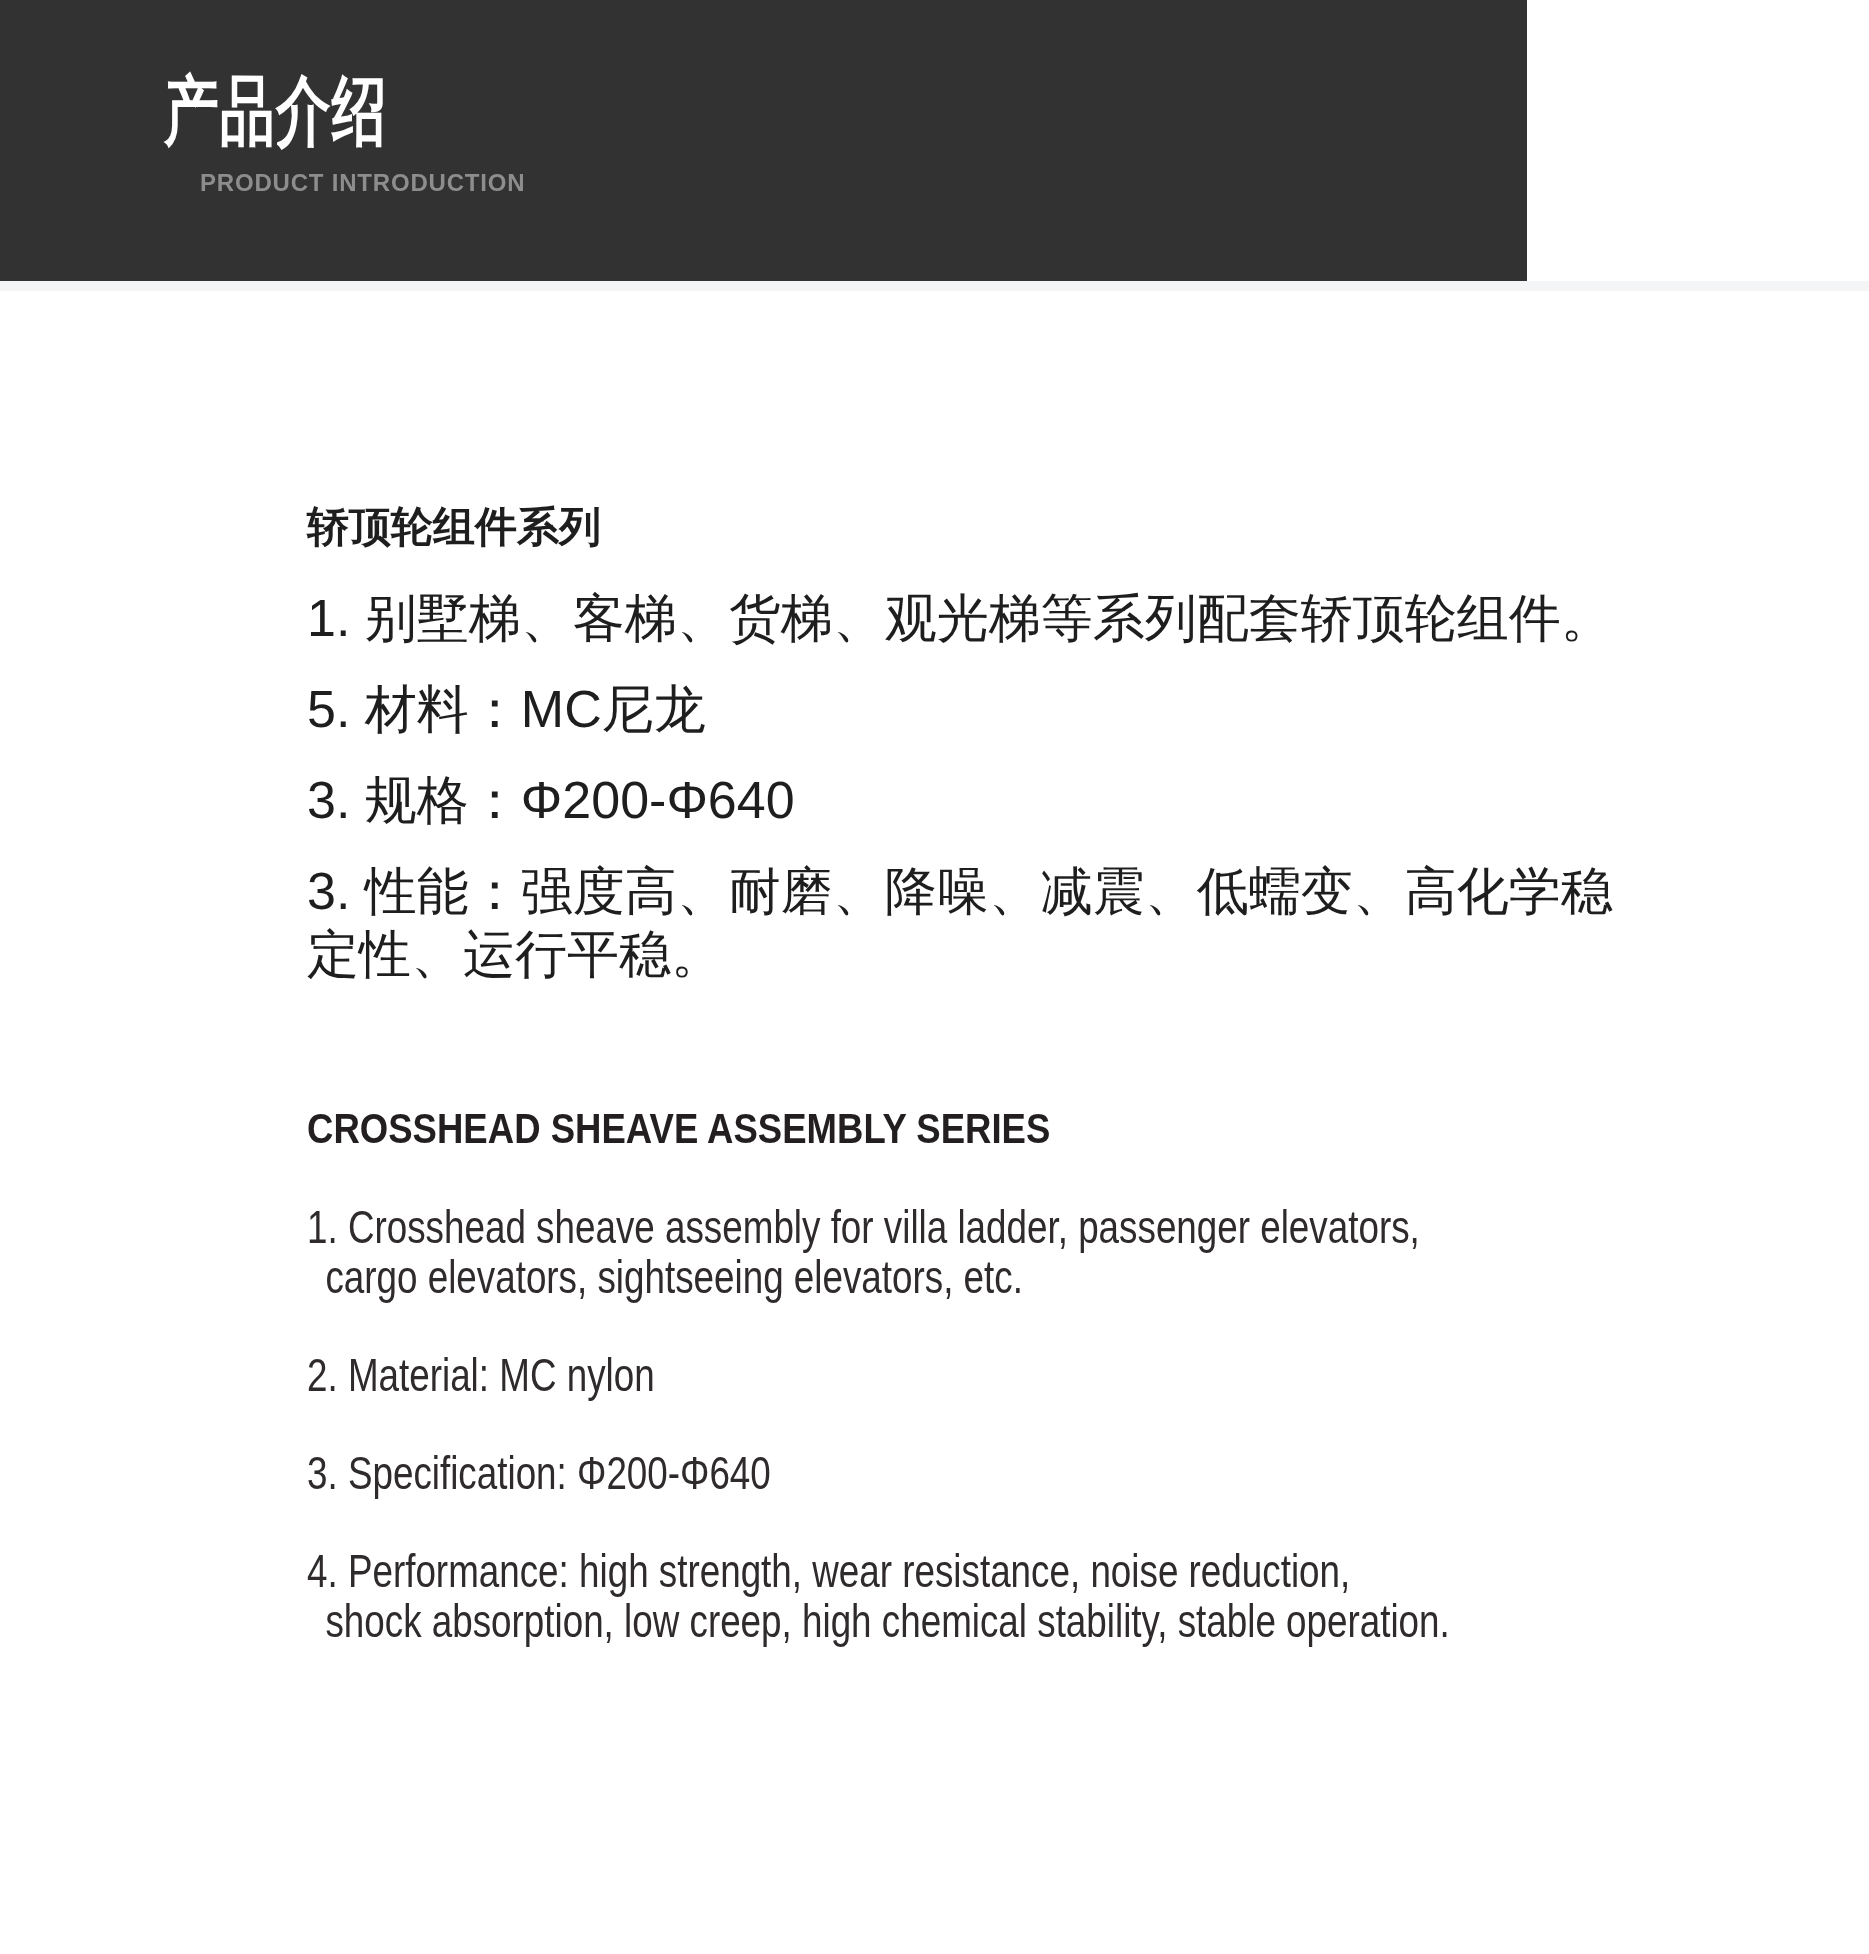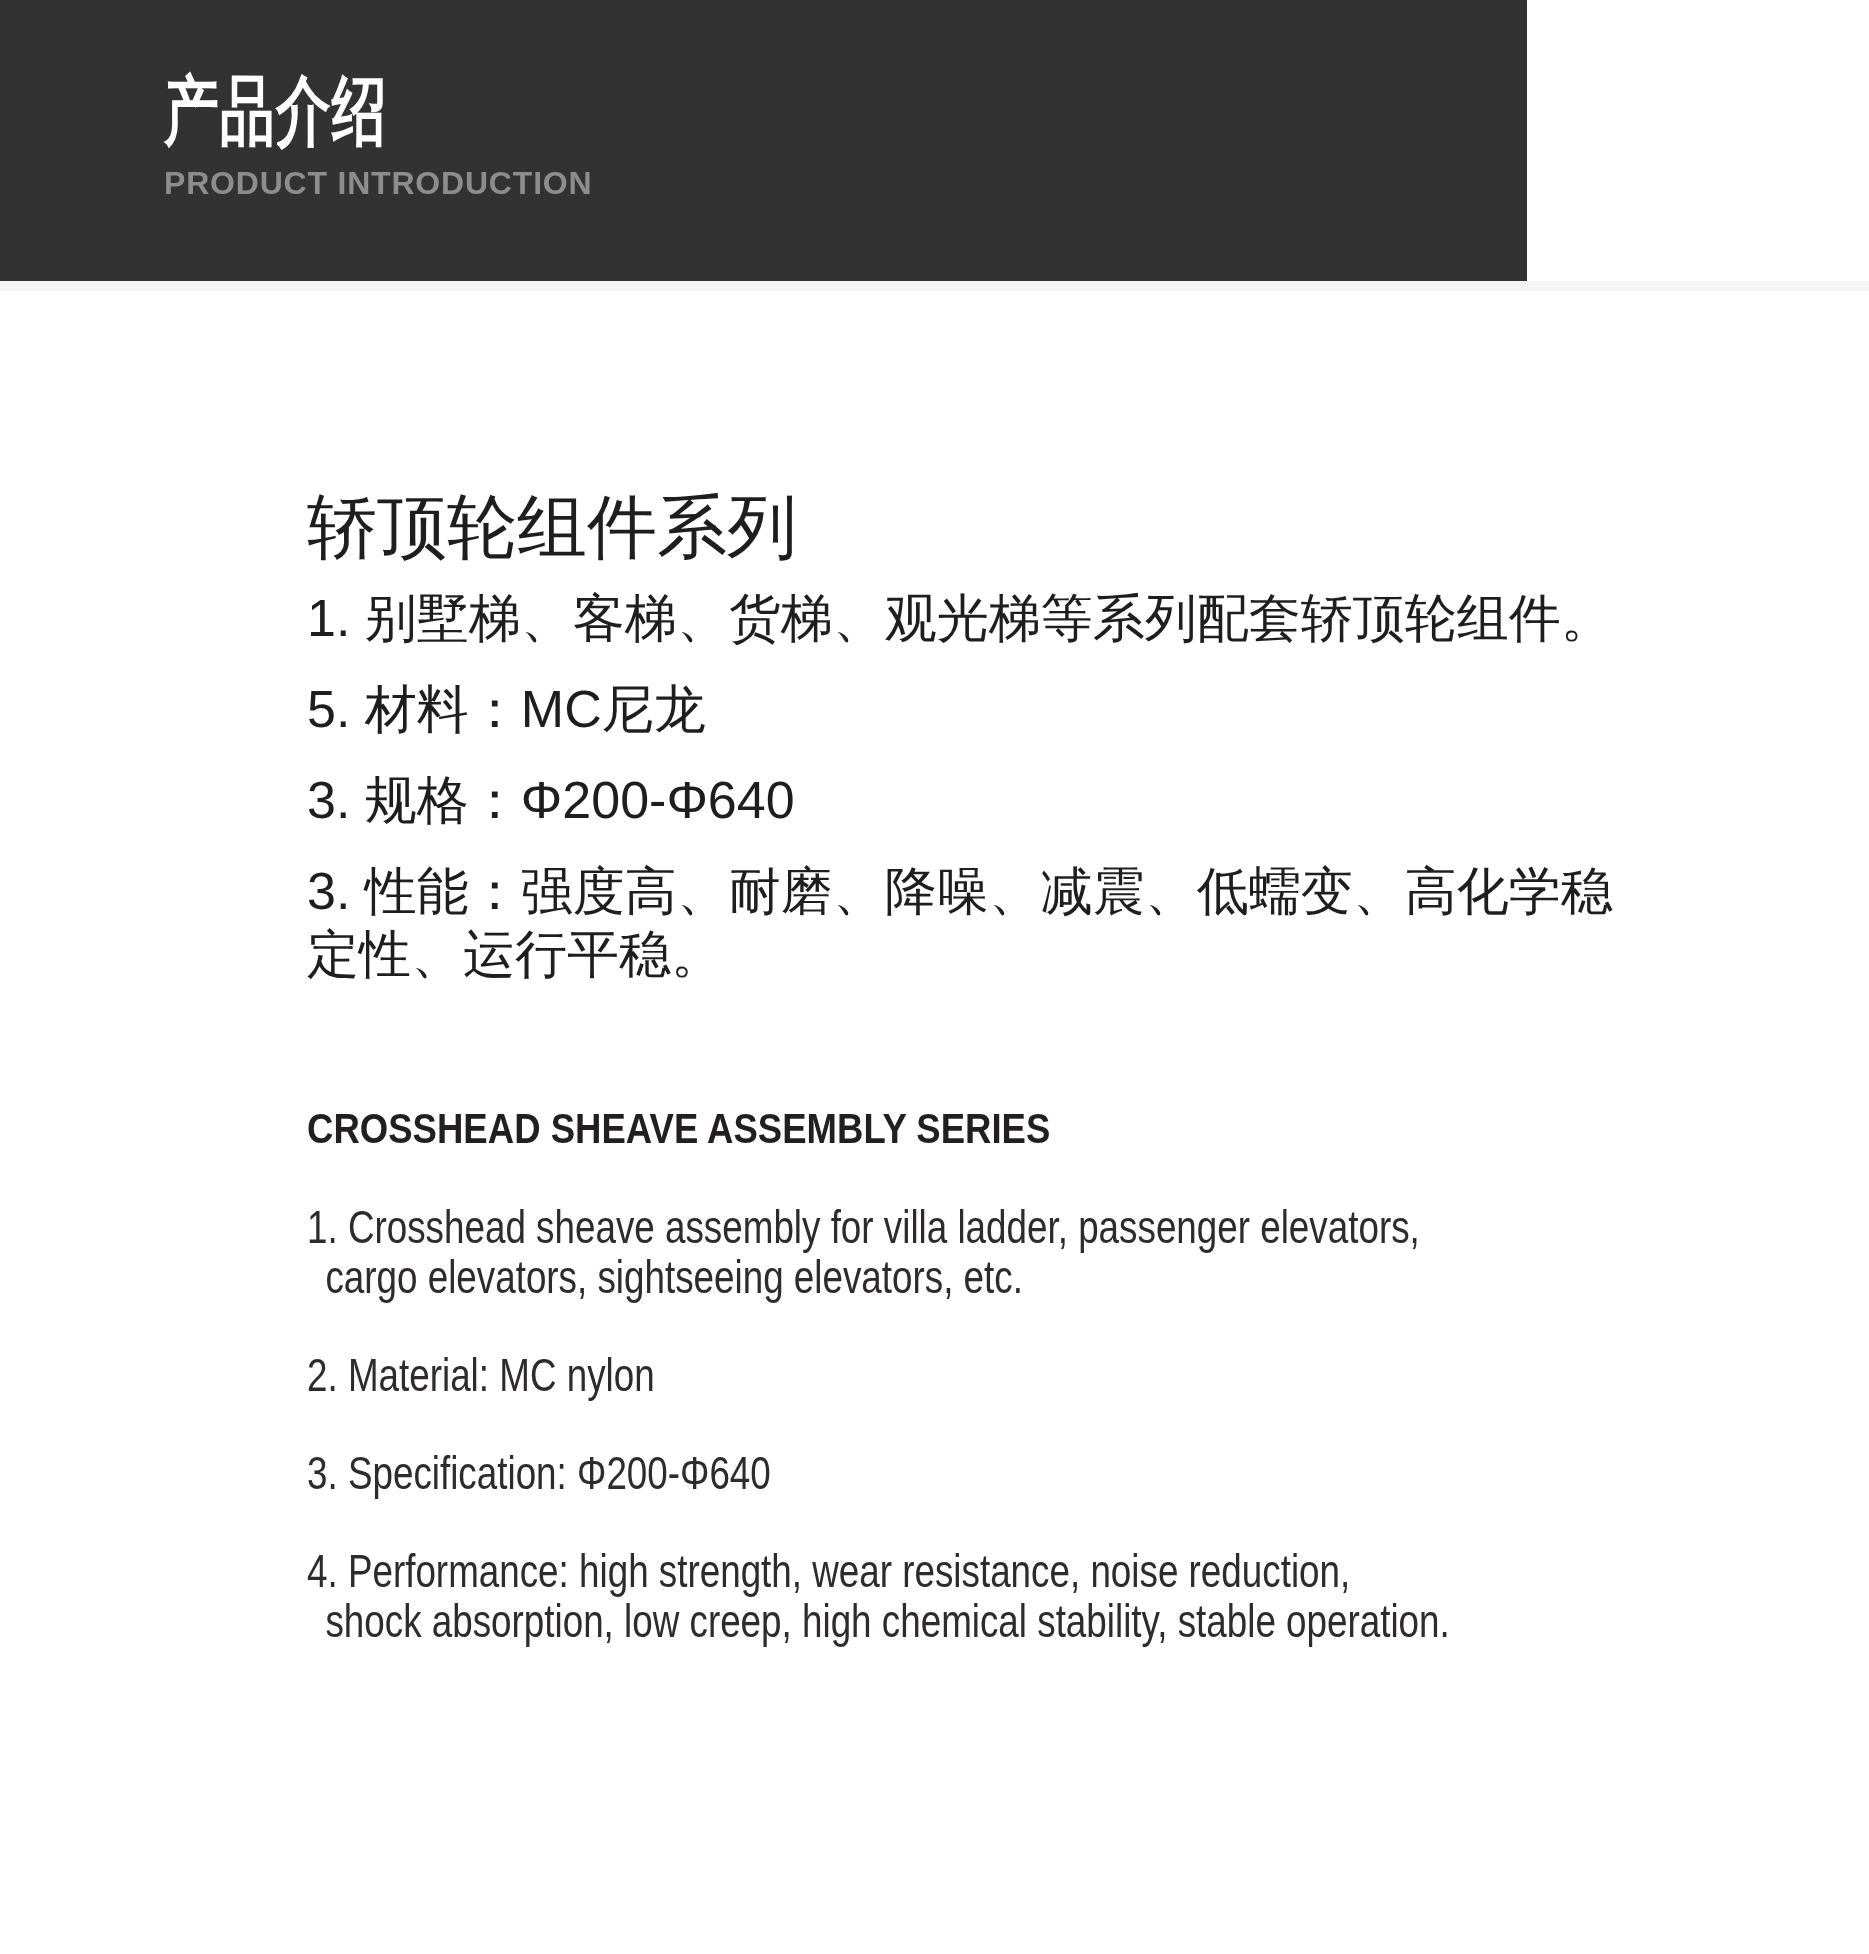--- a/index.html
+++ b/index.html
@@ -30,41 +30,42 @@
     font-weight: bold;
     line-height: 91px;
     letter-spacing: 1.7px;
     white-space: nowrap;
     transform: scaleX(0.72);
     transform-origin: 0 0;
   }
   .title-en {
     margin-top: 8.3px;
     color: #8d8d8d;
-    font-size: 32px;
+    font-size: 24px;
     font-weight: bold;
     letter-spacing: 0.8px;
     line-height: 38px;
     white-space: nowrap;
+    margin-left: 36px;
   }
   .header-strip {
     width: 1869px;
     height: 10px;
     background: #f4f5f7;
   }
   
   .content {
     box-sizing: border-box;
     padding: 0 150px 0 307px;
   }
   .zh-heading {
     margin: 204px 0 0 0;
     color: #1e1e1e;
-    font-size: 70px;
-    font-weight: normal;
+    font-size: 42px;
+    font-weight: bold;
     line-height: 64px;
   }
   .zh-item {
     margin-top: 28px;
     color: #1e1e1e;
     font-size: 52px;
     font-weight: normal;
     line-height: 63px;
   }
   .en-heading {

